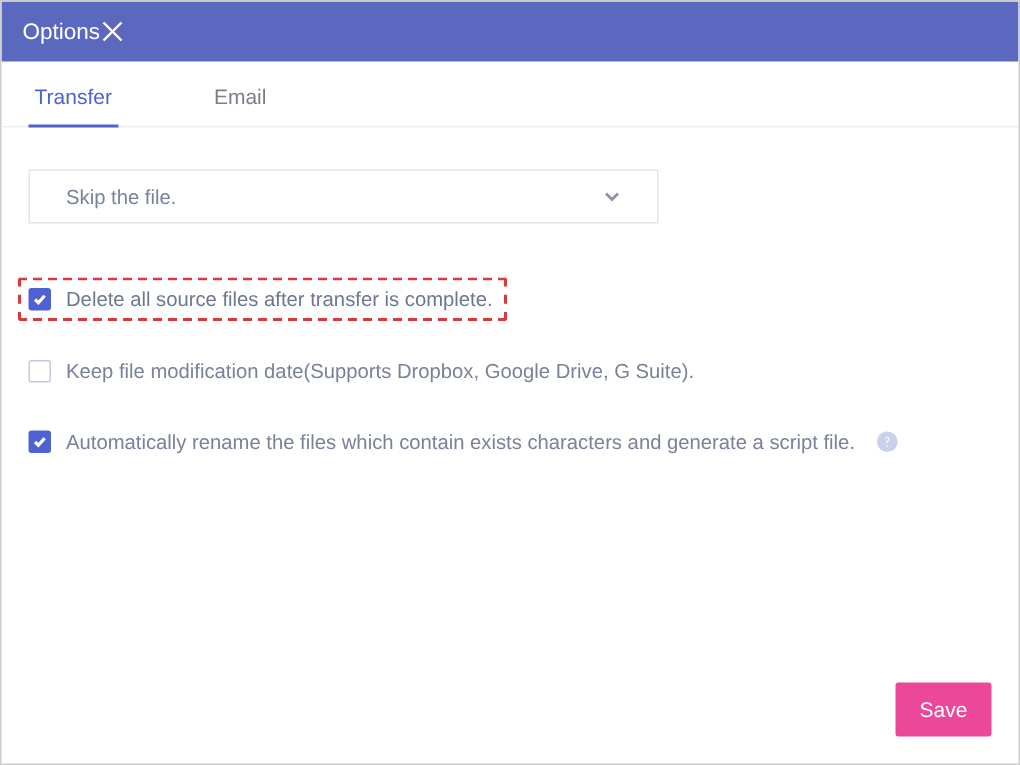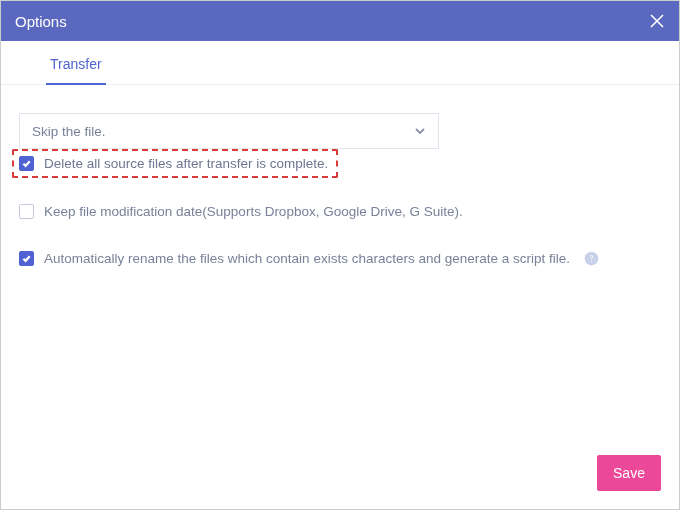--- a/index.html
+++ b/index.html
@@ -10,21 +10,20 @@
     height: 510px;
     overflow: hidden;
     border: 1px solid #ccc;
   }
   .titlebar {
     background: #5b68c0;
     color: #fff;
     height: 40px;
     display: flex;
     align-items: center;
-    justify-content: space-between;
     padding: 0 14px;
   }
   .titlebar .title { font-size: 15px; }
   .close-icon {
     width: 16px; height: 16px;
     cursor: pointer;
     stroke: #fff;
     stroke-width: 1.6;
   }
   .tabs {
@@ -38,21 +37,20 @@
   .tab {
     font-size: 14px;
     color: #7b7f8a;
     padding: 12px 4px 11px;
     cursor: pointer;
     display: flex;
     align-items: flex-end;
     gap: 6px;
     border-bottom: 2px solid transparent;
     margin-bottom: -1px;
-    margin-left: 27px;
   }
   .tab.active {
     color: #4f62d1;
     border-bottom-color: #4f62d1;
   }
   .star-icon {
     width: 15px; height: 15px;
     fill: #f5a623;
   }
   .content {
@@ -63,23 +61,24 @@
     height: calc(100% - 84px);
   }
   .instruction { margin-bottom: 12px; color: #7a8199; }
   .select-box {
     width: 420px;
     height: 36px;
     border: 1px solid #e1e4ed;
     display: flex;
     align-items: center;
     justify-content: space-between;
-    padding: 0 12px;
+    padding: 0 24px;
     color: #7a8199;
     cursor: pointer;
+    margin-bottom: 36px;
     font-size: 13.5px;
   }
   .chevron-down {
     width: 12px; height: 12px;
     stroke: #8a91a8;
     stroke-width: 1.8;
     fill: none;
   }
   .option-row {
     display: flex;
@@ -150,20 +149,23 @@
   <span class="title">Options</span>
   <svg class="close-icon" viewBox="0 0 16 16">
     <line x1="2" y1="2" x2="14" y2="14"></line>
     <line x1="14" y1="2" x2="2" y2="14"></line>
   </svg>
 </div>
 
 <div class="tabs">
   <div class="tab active">
     <span>Transfer</span>
+  </div>
+  <div class="tab">
+    <span>Email</span>
   </div>
 </div>
 
 <div class="content">
 
 
   <div class="select-box">
     <span>Skip the file.</span>
     <svg class="chevron-down" viewBox="0 0 12 12">
       <polyline points="2,4 6,8 10,4"></polyline>

